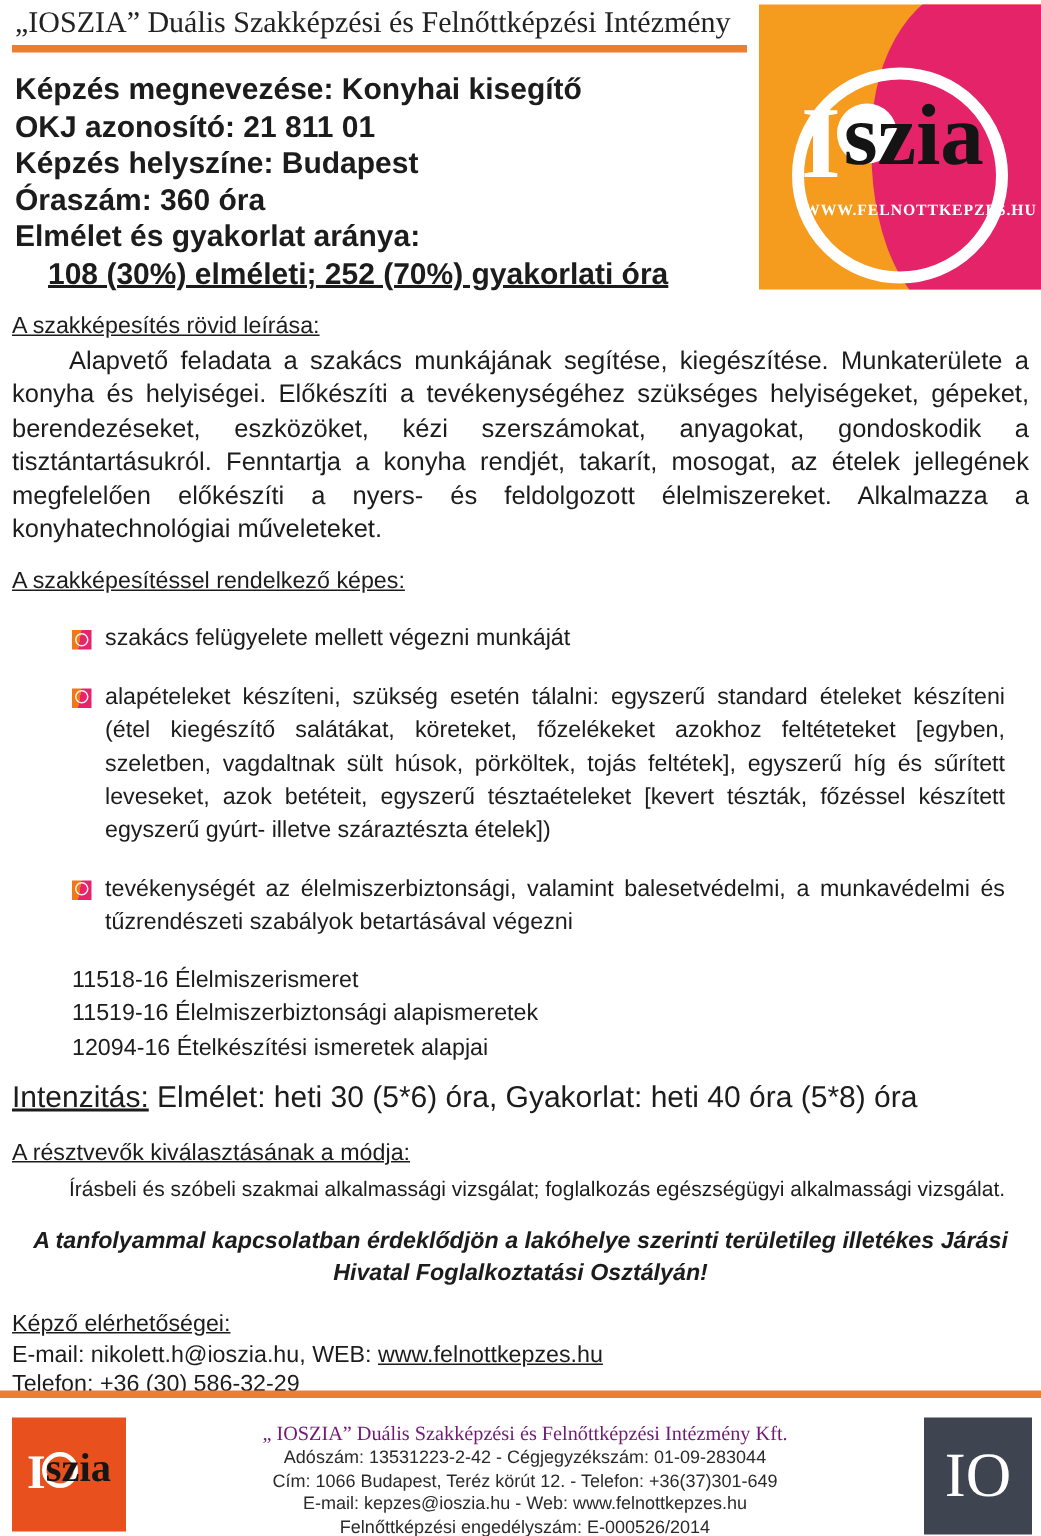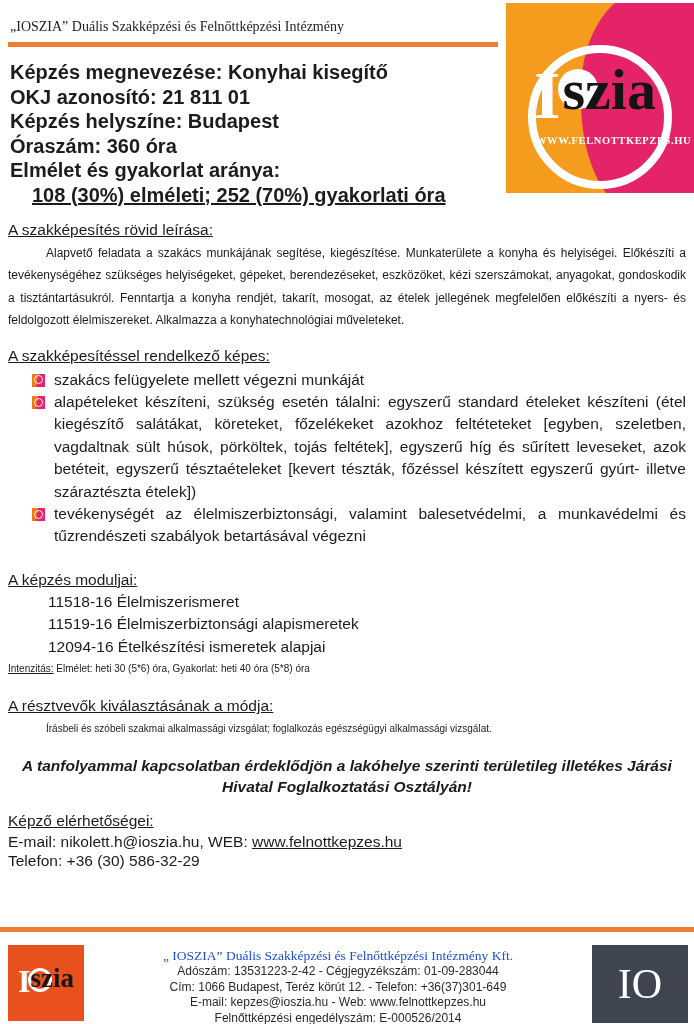--- a/index.html
+++ b/index.html
@@ -5,22 +5,22 @@
   html,body{margin:0;padding:0;background:#e9e9e9;}
   .page{
     width:694px;height:1024px;position:relative;background:#ffffff;
     font-family:"Liberation Sans",sans-serif;color:#1c1c1c;overflow:hidden;
     margin:0 auto;box-sizing:border-box;
   }
   .content{padding:0 8px;}
 
   
   .doc-title{
-    font-family:"Liberation Serif",serif;font-size:14px;color:#222;
-    padding:14px 0 0 2px;line-height:26px;
+    font-family:"Liberation Serif",serif;font-size:20px;color:#222;
+    padding:2px 0 0 2px;line-height:26px;
   }
   .rule{background:#ED7D31;height:5px;border:0;margin:0;}
   .rule-header{width:490px;margin-top:2px;margin-left:0;}
   .rule-footer{width:694px;position:absolute;left:0;top:927px;}
 
   .info-block{
     margin:13px 0 0 2px;width:500px;
     font-weight:bold;font-size:20px;line-height:24.5px;letter-spacing:0;
   }
   .info-line.indent{padding-left:22px;text-decoration:underline;}
@@ -54,48 +54,48 @@
     font-family:"Liberation Serif",serif;font-size:10.5px;font-weight:bold;
     letter-spacing:.6px;
   }
 
   
   .s-heading{
     font-size:15.5px;text-decoration:underline;line-height:22px;
   }
   .mt-desc{margin-top:12px;}
   .para{
-    font-size:12px;line-height:22.4px;text-align:justify;text-indent:38px;
+    font-size:17px;line-height:22.4px;text-align:justify;text-indent:38px;
     margin:1px 0 0 0;
   }
   .mt-comp{margin-top:13px;}
   .bullet-list{margin-top:2px;}
   .bullet-row{
-    display:flex;align-items:flex-start;padding-left:24px;margin:0;justify-content:center;
+    display:flex;align-items:flex-start;padding-left:24px;margin:16px;justify-content:center;
   }
   .bullet{
     width:13px;height:13px;flex:none;margin:5px 9px 0 0;position:relative;
     background:linear-gradient(100deg,#F07818 42%,#E6246A 42%);
   }
   .bullet::after{
     content:"";position:absolute;left:1.5px;top:1.5px;width:7px;height:7px;
     border:1.5px solid rgba(255,255,255,.92);border-radius:50%;
   }
   .bullet-text{
     font-size:15.5px;line-height:22.4px;text-align:justify;flex:1;
   }
   .mt-mod{margin-top:21px;}
   .plain-list{margin:0;padding:0 0 0 40px;list-style:none;}
   .plain-list li{font-size:15.5px;line-height:22.4px;}
-  .intensity{font-size:10px;line-height:22px;}
+  .intensity{margin-top:11px;font-size:20px;line-height:22px;}
   .intensity .lbl{text-decoration:underline;}
   .mt-entry{margin-top:10px;}
   .mt-select{margin-top:15px;}
   .select-para{
-    font-size:10px;line-height:22.4px;text-indent:38px;margin:1px 0 0 0;
+    font-size:14px;line-height:22.4px;text-indent:38px;margin:1px 0 0 0;
   }
   .notice{
     margin:14px 0 0 0;padding:0 6px;font-size:15.5px;line-height:21px;
     font-weight:bold;font-style:italic;text-align:center;
   }
   .mt-contact{margin-top:13px;}
   .contact-line{font-size:15.5px;line-height:19px;}
   .weblink{text-decoration:underline;color:#1c1c1c;}
 
   
@@ -110,25 +110,25 @@
   .flogo-text{position:absolute;left:10px;top:20px;display:flex;line-height:1;}
   .fl-i{color:#ffffff;font-size:32px;font-weight:bold;}
   .fl-swrap{position:relative;display:inline-block;}
   .fl-ring{
     position:absolute;left:-2px;top:3px;width:18px;height:18px;
     border:3px solid #ffffff;border-radius:50%;background:transparent;
   }
   .fl-szia{position:relative;color:#161616;font-size:27px;font-weight:bold;}
   .footer-center{flex:1;text-align:center;padding-top:3px;}
   .footer-company{
-    font-family:"Liberation Serif",serif;font-size:13.5px;line-height:16px;color:#1d4ed8;
+    font-family:"Liberation Serif",serif;font-size:13.5px;line-height:16px;color:#701a75;
   }
   .footer-line{font-size:12px;line-height:15.5px;color:#2a2a2a;}
   .rlogo{
-    width:96px;height:78px;background:#3E4450;flex:none;margin-top:0;
+    width:72px;height:78px;background:#3E4450;flex:none;margin-top:0;
     display:flex;align-items:center;justify-content:center;
   }
   .rlogo-text{
     color:#ffffff;font-family:"Liberation Serif",serif;font-size:42px;line-height:1;
   }
 </style>
 </head>
 <body>
 
 <div class="page">
@@ -158,21 +158,20 @@
       <div class="bullet-row">
         <span class="bullet"></span>
         <span class="bullet-text">alapételeket készíteni, szükség esetén tálalni: egyszerű standard ételeket készíteni (étel kiegészítő salátákat, köreteket, főzelékeket azokhoz feltéteteket [egyben, szeletben, vagdaltnak sült húsok, pörköltek, tojás feltétek], egyszerű híg és sűrített leveseket, azok betéteit, egyszerű tésztaételeket [kevert tészták, főzéssel készített egyszerű gyúrt- illetve száraztészta ételek])</span>
       </div>
       <div class="bullet-row">
         <span class="bullet"></span>
         <span class="bullet-text">tevékenységét az élelmiszerbiztonsági, valamint balesetvédelmi, a munkavédelmi és tűzrendészeti szabályok betartásával végezni</span>
       </div>
     </div>
 
-    <div class="s-heading mt-mod">A képzés moduljai:</div>
     <ul class="plain-list">
       <li>11518-16 Élelmiszerismeret</li>
       <li>11519-16 Élelmiszerbiztonsági alapismeretek</li>
       <li>12094-16 Ételkészítési ismeretek alapjai</li>
     </ul>
 
     <div class="intensity"><span class="lbl">Intenzitás:</span><span> Elmélet: heti 30 (5*6) óra, Gyakorlat: heti 40 óra (5*8) óra</span></div>
 
 
     <div class="s-heading mt-select">A résztvevők kiválasztásának a módja:</div>

